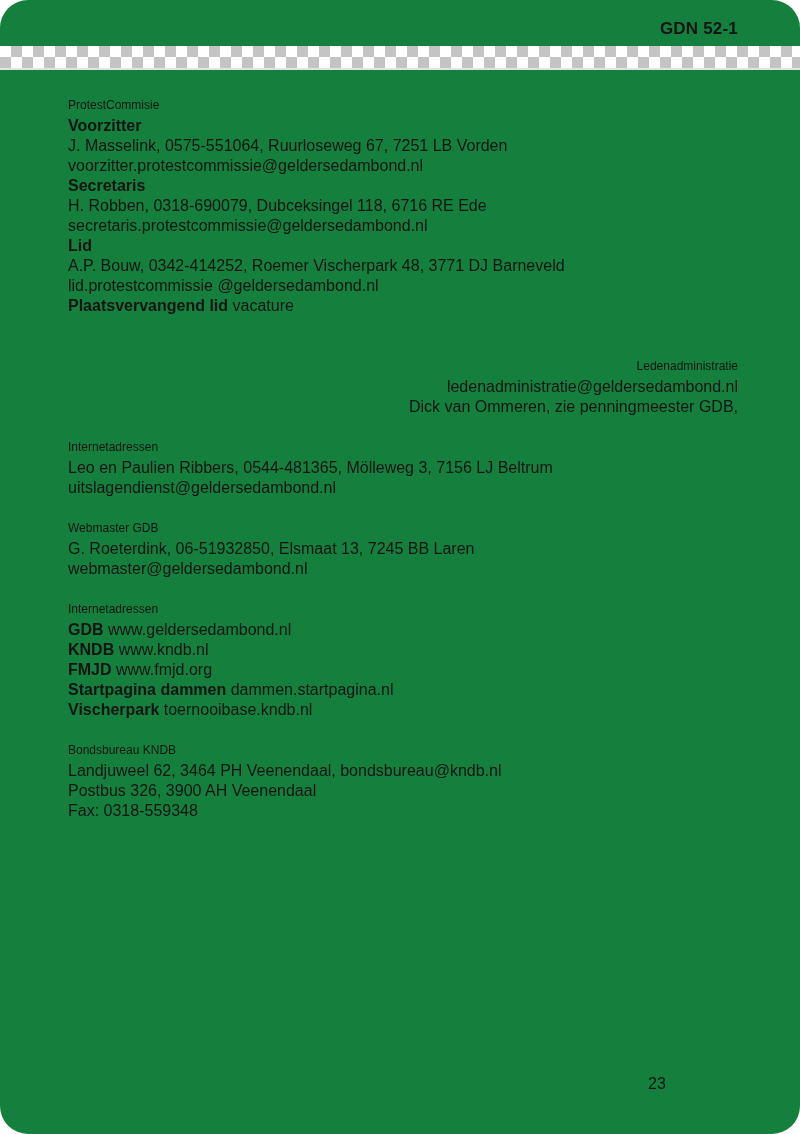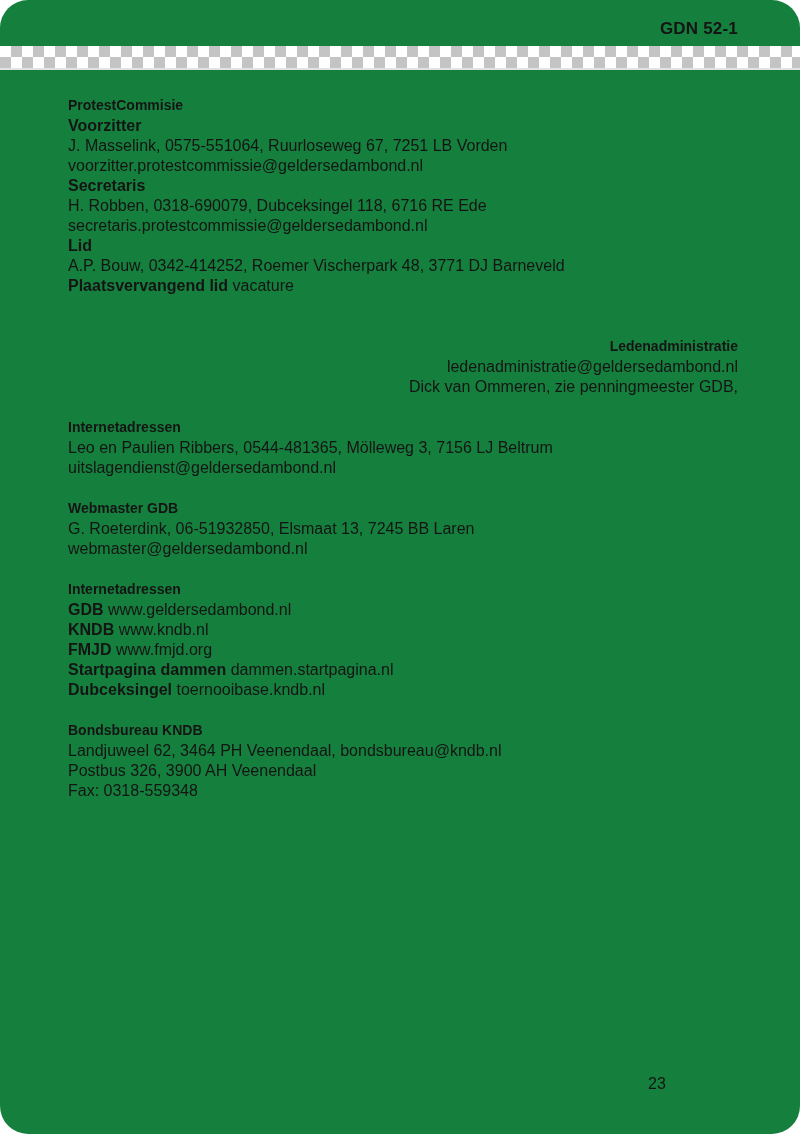--- a/index.html
+++ b/index.html
@@ -40,22 +40,22 @@
   }
   .content {
     position: absolute;
     left: 68px;
     top: 94px;
     width: 670px;
     font-size: 16px;
     line-height: 20px;
   }
   .section-title {
-    font-size: 14px;
-    font-weight: bold;
+    font-size: 12px;
+    font-weight: normal;
     line-height: 22px;
   }
   .section + .section { margin-top: 19px; }
   .section.gap-xl { margin-top: 39px; text-align: right; }
   .line { white-space: pre-wrap; }
   .b { font-weight: bold; }
   .page-number {
     position: absolute;
     top: 1075px;
     left: 648px;
@@ -75,20 +75,21 @@
       <div class="section">
         <div class="section-title">ProtestCommisie</div>
         <div class="line"><span class="b">Voorzitter</span></div>
         <div class="line"><span>J. Masselink, 0575-551064, Ruurloseweg 67, 7251 LB Vorden</span></div>
         <div class="line"><span>voorzitter.protestcommissie@geldersedambond.nl</span></div>
         <div class="line"><span class="b">Secretaris</span></div>
         <div class="line"><span>H. Robben, 0318-690079, Dubceksingel 118, 6716 RE Ede</span></div>
         <div class="line"><span>secretaris.protestcommissie@geldersedambond.nl</span></div>
         <div class="line"><span class="b">Lid</span></div>
         <div class="line"><span>A.P. Bouw, 0342-414252, Roemer Vischerpark 48, 3771 DJ Barneveld</span></div>
+        <div class="line"><span>lid.protestcommissie @geldersedambond.nl</span></div>
         <div class="line"><span class="b">Plaatsvervangend lid</span><span> vacature</span></div>
       </div>
       <div class="section gap-xl">
         <div class="section-title">Ledenadministratie</div>
         <div class="line"><span>ledenadministratie@geldersedambond.nl</span></div>
         <div class="line"><span>Dick van Ommeren, zie penningmeester GDB,</span></div>
       </div>
       <div class="section">
         <div class="section-title">Internetadressen</div>
         <div class="line"><span>Leo en Paulien Ribbers, 0544-481365, Mölleweg 3, 7156 LJ Beltrum</span></div>
@@ -98,21 +99,21 @@
         <div class="section-title">Webmaster GDB</div>
         <div class="line"><span>G. Roeterdink, 06-51932850, Elsmaat 13, 7245 BB Laren</span></div>
         <div class="line"><span>webmaster@geldersedambond.nl</span></div>
       </div>
       <div class="section">
         <div class="section-title">Internetadressen</div>
         <div class="line"><span class="b">GDB</span><span> www.geldersedambond.nl</span></div>
         <div class="line"><span class="b">KNDB</span><span> www.kndb.nl</span></div>
         <div class="line"><span class="b">FMJD</span><span> www.fmjd.org</span></div>
         <div class="line"><span class="b">Startpagina dammen</span><span> dammen.startpagina.nl</span></div>
-        <div class="line"><span class="b">Dubceksingel</span><span> toernooibase.kndb.nl</span></div>
+        <div class="line"><span class="b">Vischerpark</span><span> toernooibase.kndb.nl</span></div>
       </div>
       <div class="section">
         <div class="section-title">Bondsbureau KNDB</div>
         <div class="line"><span>Landjuweel 62, 3464 PH Veenendaal, bondsbureau@kndb.nl</span></div>
         <div class="line"><span>Postbus 326, 3900 AH Veenendaal</span></div>
         <div class="line"><span>Fax: 0318-559348</span></div>
       </div>
     </div>
 
   <div class="page-number">23</div>

